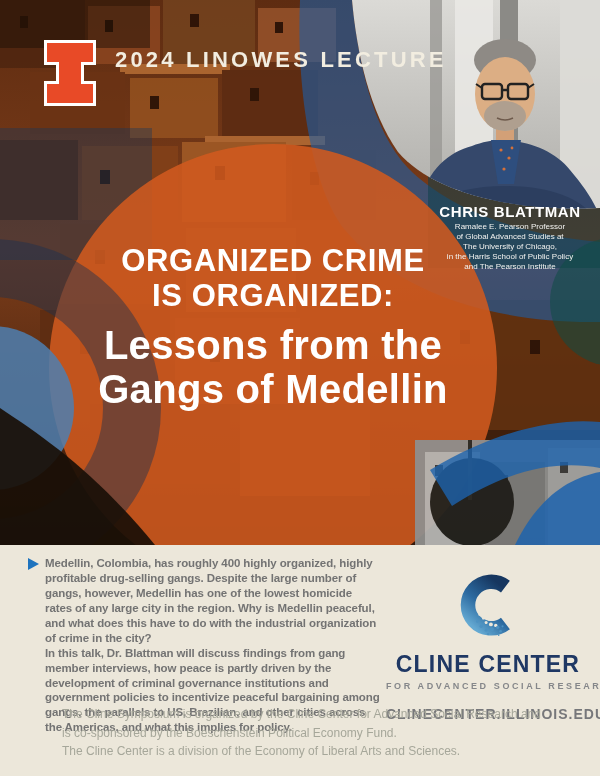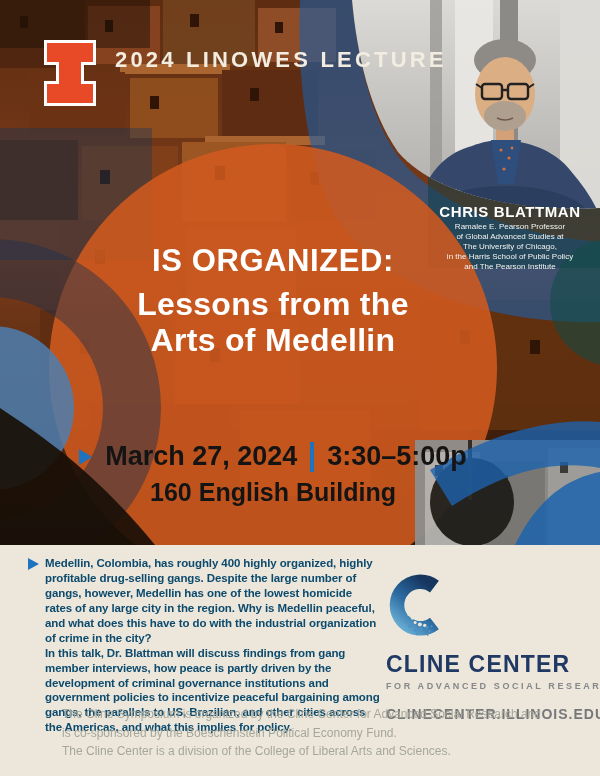--- a/index.html
+++ b/index.html
@@ -19,37 +19,37 @@
     color:#F2EDE0; white-space:nowrap;
   }
 
   .speaker-caption { position:absolute; top:203px; left:424px; width:172px; text-align:center; color:#FFFFFF; }
   .speaker-name { font-size:15px; font-weight:bold; letter-spacing:.6px; margin-bottom:2px; }
   .speaker-role { font-size:8px; line-height:1.25; color:#F3F3F0; }
 
   .title-block { position:absolute; top:243px; left:0; width:546px; text-align:center; color:#FFFFFF; }
   .title-main div { font-size:31px; font-weight:bold; line-height:1.14; letter-spacing:.6px; }
   .title-sub { margin-top:9px; }
-  .title-sub div { font-size:32px; font-weight:bold; line-height:1.1; letter-spacing:.3px; }
+  .title-sub div { font-size:40px; font-weight:bold; line-height:1.1; letter-spacing:.3px; }
 
   .event-block { position:absolute; top:441px; left:0; width:546px; text-align:center; color:#141414; }
   .event-line1 { display:flex; justify-content:center; align-items:center; gap:13px; font-size:27px; font-weight:bold; }
   .tri { width:0; height:0; border-left:13px solid #1E73BE; border-top:8px solid transparent; border-bottom:8px solid transparent; }
   .vbar { width:4px; height:30px; background:#1E73BE; }
   .event-line2 { margin-top:6px; font-size:25px; font-weight:bold; }
 
   
   .info-section { position:absolute; top:545px; left:0; width:600px; height:231px; background:#ECE7DA; }
-  .body-col { position:absolute; top:11px; left:28px; width:352px; color:#0c4a6e; }
+  .body-col { position:absolute; top:11px; left:28px; width:352px; color:#737373; }
   .para { position:relative; padding-left:17px; font-size:11.5px; line-height:1.3; font-weight:bold; letter-spacing:-0.1px; }
   .para + .para { }
   .para .bullet { position:absolute; left:0; top:2px; width:0; height:0;
     border-left:11px solid #1E73BE; border-top:6.5px solid transparent; border-bottom:6.5px solid transparent; }
 
-  .cline-col { position:absolute; top:28px; left:386px; width:204px; text-align:left; }
+  .cline-col { position:absolute; top:28px; left:386px; width:204px; text-align:center; }
   .cline-logo { width:62px; height:66px; margin:0 auto; }
   .cline-name { margin-top:8px; font-size:23px; font-weight:bold; letter-spacing:1.2px; color:#1F3864; white-space:nowrap; }
   .cline-tagline { margin-top:3px; font-size:9px; font-weight:bold; letter-spacing:2.6px; color:#85878A; white-space:nowrap; }
   .cline-url { margin-top:15px; font-size:14px; font-weight:bold; letter-spacing:1px; color:#76777A; white-space:nowrap; cursor:pointer; }
 
   .footer { position:absolute; left:62px; bottom:15px; width:486px; font-size:12px; line-height:1.55; color:#A6A79A; }
 </style>
 </head>
 <body>
 
@@ -191,37 +191,29 @@
       <div class="speaker-name">CHRIS BLATTMAN</div>
       <div class="speaker-role">Ramalee E. Pearson Professor</div>
       <div class="speaker-role">of Global Advanced Studies at</div>
       <div class="speaker-role">The University of Chicago,</div>
       <div class="speaker-role">in the Harris School of Public Policy</div>
       <div class="speaker-role">and The Pearson Institute</div>
     </div>
 
     <div class="title-block">
       <div class="title-main">
+        <div>ORGANIZED CRIME</div>
         <div>IS ORGANIZED:</div>
       </div>
       <div class="title-sub">
         <div>Lessons from the</div>
-        <div>Arts of Medellin</div>
-      </div>
-    </div>
-
-    <div class="event-block">
-      <div class="event-line1">
-        <span class="tri"></span>
-        <span>March 27, 2024</span>
-        <span class="vbar"></span>
-        <span>3:30–5:00p</span>
-      </div>
-      <div class="event-line2">160 English Building</div>
-    </div>
+        <div>Gangs of Medellin</div>
+      </div>
+    </div>
+
   </div>
 
   <div class="info-section">
 
     <div class="body-col">
       <div class="para">
         <span class="bullet"></span>
         <span>Medellin, Colombia, has roughly 400 highly organized, highly profitable drug-selling gangs. Despite the large number of gangs, however, Medellin has one of the lowest homicide rates of any large city in the region. Why is Medellin peaceful, and what does this have to do with the industrial organization of crime in the city?</span>
       </div>
       <div class="para">
@@ -261,16 +253,16 @@
             <circle cx="43" cy="63" r="0.9"></circle>
         </g>
       </svg>
       <div class="cline-name">CLINE CENTER</div>
       <div class="cline-tagline">FOR ADVANCED SOCIAL RESEARCH</div>
       <div class="cline-url">CLINECENTER.ILLINOIS.EDU</div>
     </div>
 
     <div class="footer">
       <div>The Cline Symposium is organized by the Cline Center for Advanced Social Research and is co-sponsored by the Boeschenstein Political Economy Fund.</div>
-      <div>The Cline Center is a division of the College of Liberal Arts and Sciences.</div>
+      <div>The Cline Center is a division of the Economy of Liberal Arts and Sciences.</div>
     </div>
   </div>
 </div>
 
 </body></html>

